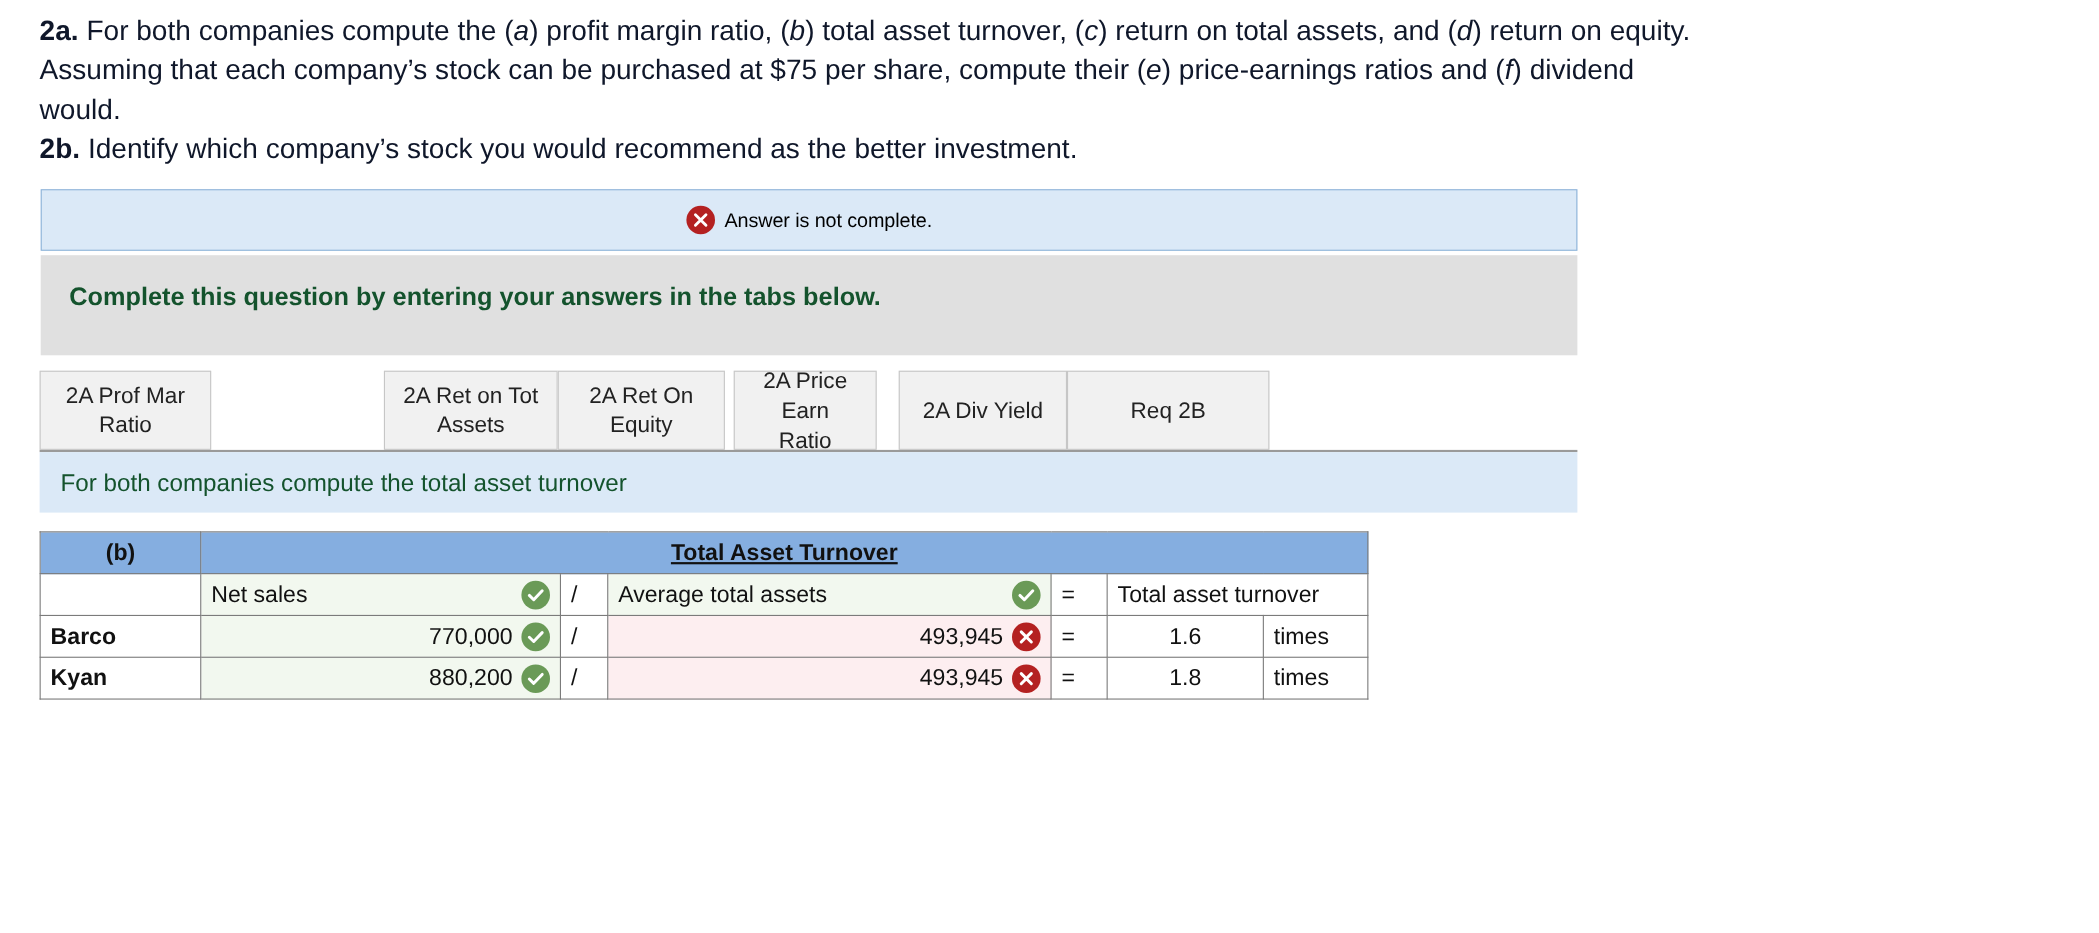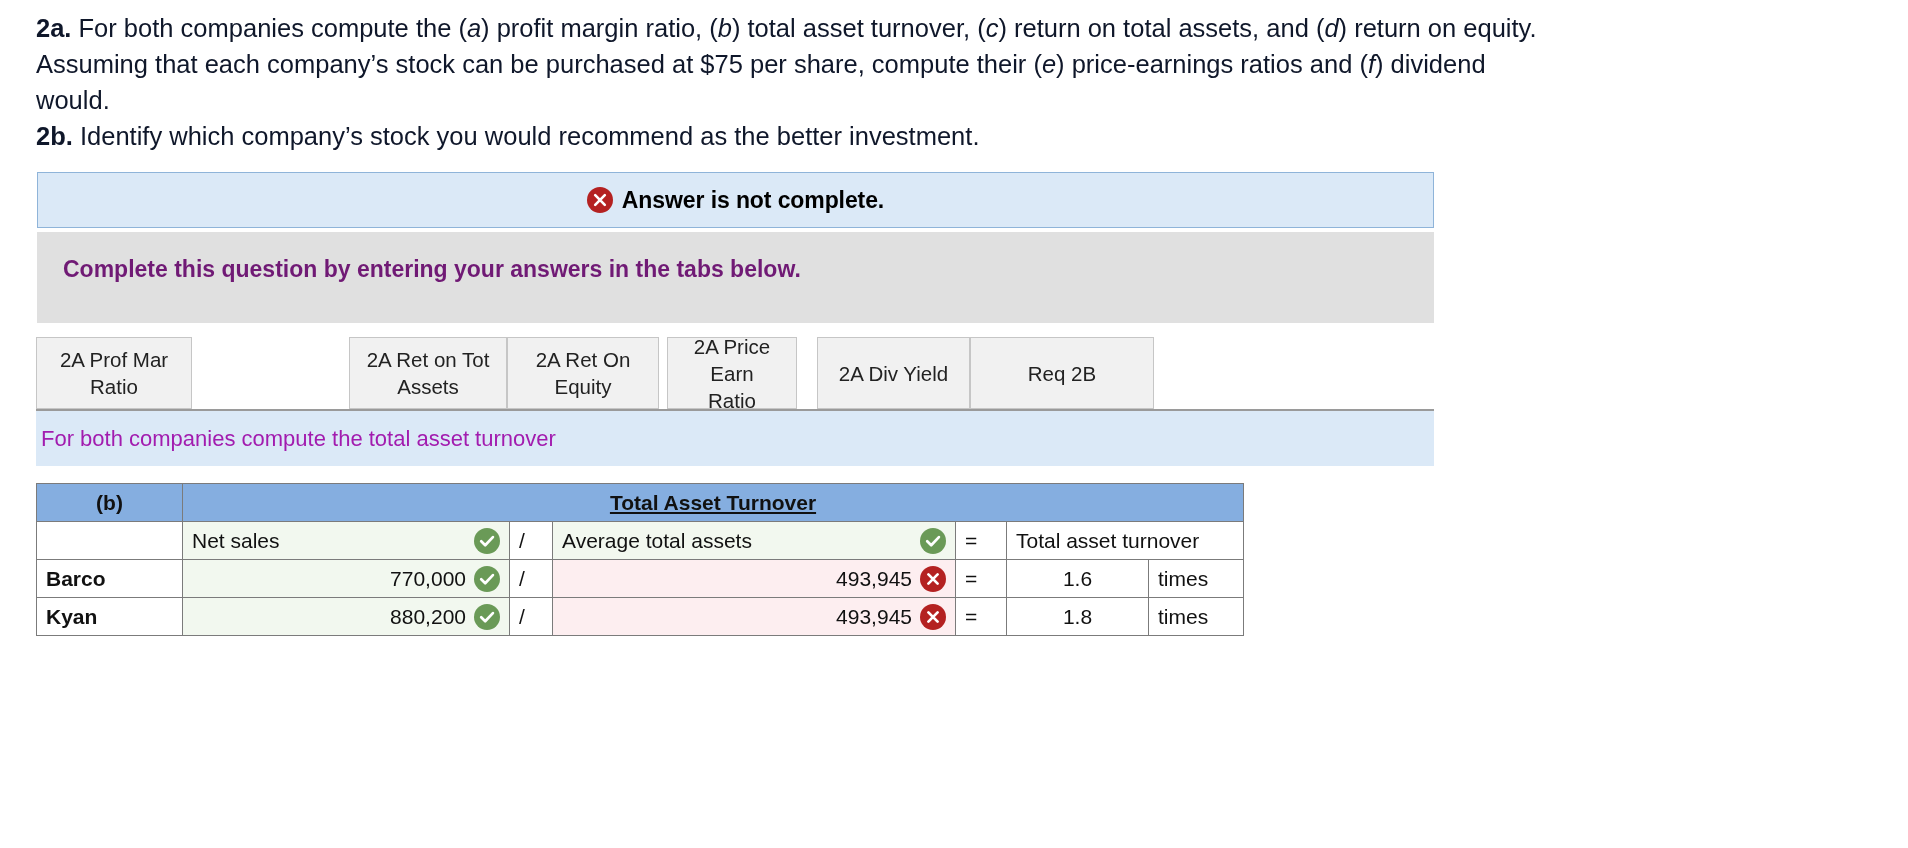--- a/index.html
+++ b/index.html
@@ -47,22 +47,22 @@
     display: flex;
     align-items: center;
     justify-content: center;
   }
   .alert-inner {
     display: flex;
     align-items: center;
     gap: 9px;
   }
   .alert-text {
-    font-size: 23px;
-    font-weight: bold;
+    font-size: 18px;
+    font-weight: normal;
     color: #000;
     letter-spacing: -0.1px;
   }
 
   .badge {
     display: inline-block;
     width: 26px;
     height: 26px;
     border-radius: 50%;
     position: relative;
@@ -81,21 +81,21 @@
     height: 91px;
     background: #e0e0e0;
     box-sizing: border-box;
   }
   .grey-block .gtext {
     position: absolute;
     left: 26px;
     top: 24px;
     font-size: 23px;
     font-weight: bold;
-    color: #701a75;
+    color: #14532d;
   }
 
   
   .tabstrip {
     position: absolute;
     left: 36px;
     top: 337px;
     width: 1398px;
     height: 74px;
     border-bottom: 2px solid #9a9a9a;
@@ -133,23 +133,23 @@
     left: 36px;
     top: 411px;
     width: 1398px;
     height: 55px;
     background: #dbe9f7;
     box-sizing: border-box;
     display: flex;
     align-items: center;
   }
   .subinstr span {
-    padding-left: 5px;
+    padding-left: 19px;
     font-size: 22px;
-    color: #a21caf;
+    color: #14532d;
   }
 
   
   .tbl-wrap {
     position: absolute;
     left: 36px;
     top: 483px;
   }
   table.grid {
     border-collapse: collapse;

